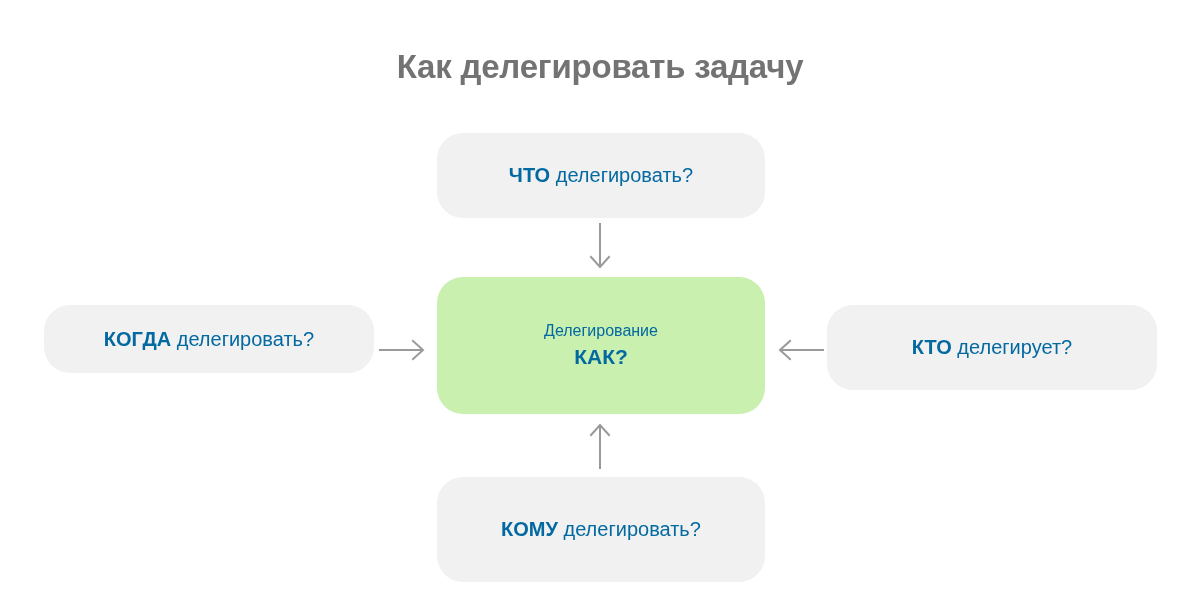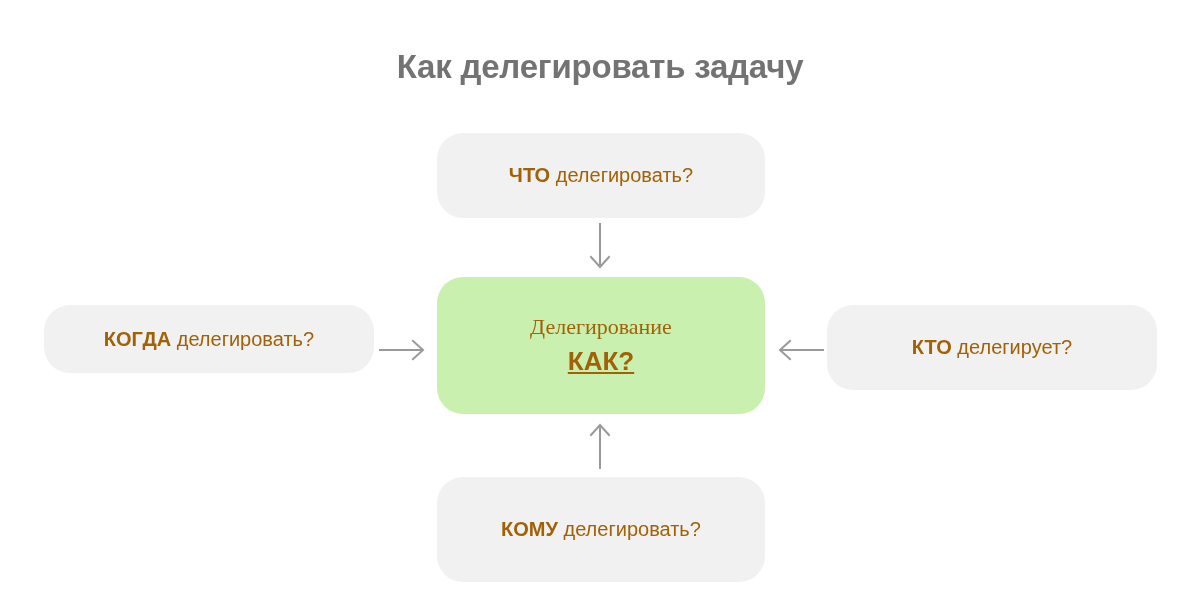--- a/index.html
+++ b/index.html
@@ -37,51 +37,49 @@
 
   
   .node {
     position: absolute;
     box-sizing: border-box;
     border-radius: 26px;
     display: flex;
     align-items: center;
     justify-content: center;
     text-align: center;
-    color: #a16207;
+    color: #0369a1;
     font-size: 20px;
     line-height: 1.35;
     padding: 10px 22px;
   }
   .node.gray  { background: #f1f1f1; }
   .node.green { background: #c9f0af; }
 
   .node .b { font-weight: bold; }
 
   #node-top    { left: 437px; top: 133px; width: 328px; height: 85px; }
   #node-center { left: 437px; top: 277px; width: 328px; height: 137px; }
   #node-bottom { left: 437px; top: 477px; width: 328px; height: 105px; }
   #node-left   { left: 44px;  top: 305px; width: 330px; height: 68px; }
   #node-right  { left: 827px; top: 305px; width: 330px; height: 85px; }
 
   .node-center-inner {
     display: block;
   }
   .node-center-inner .line1 {
     display: block;
-    font-size: 22px;
+    font-size: 16px;
     font-weight: normal;
-    font-family: Liberation Serif, serif;
   }
   .node-center-inner .line2 {
     display: block;
-    font-size: 26px;
+    font-size: 21px;
     font-weight: bold;
     margin-top: 2px;
-    text-decoration: underline;
   }
 
   
   .arrow {
     position: absolute;
   }
   .arrow svg { display: block; }
 
   #arrow-top-to-center    { left: 584px; top: 222px; }
   #arrow-bottom-to-center { left: 584px; top: 420px; }

